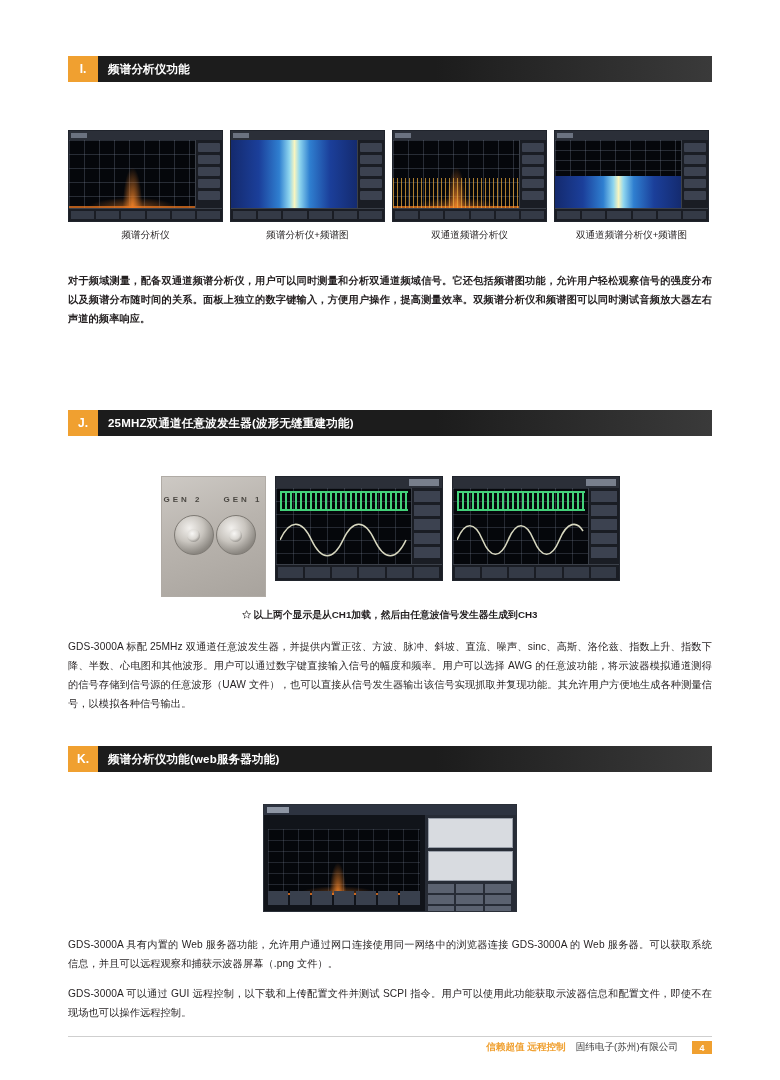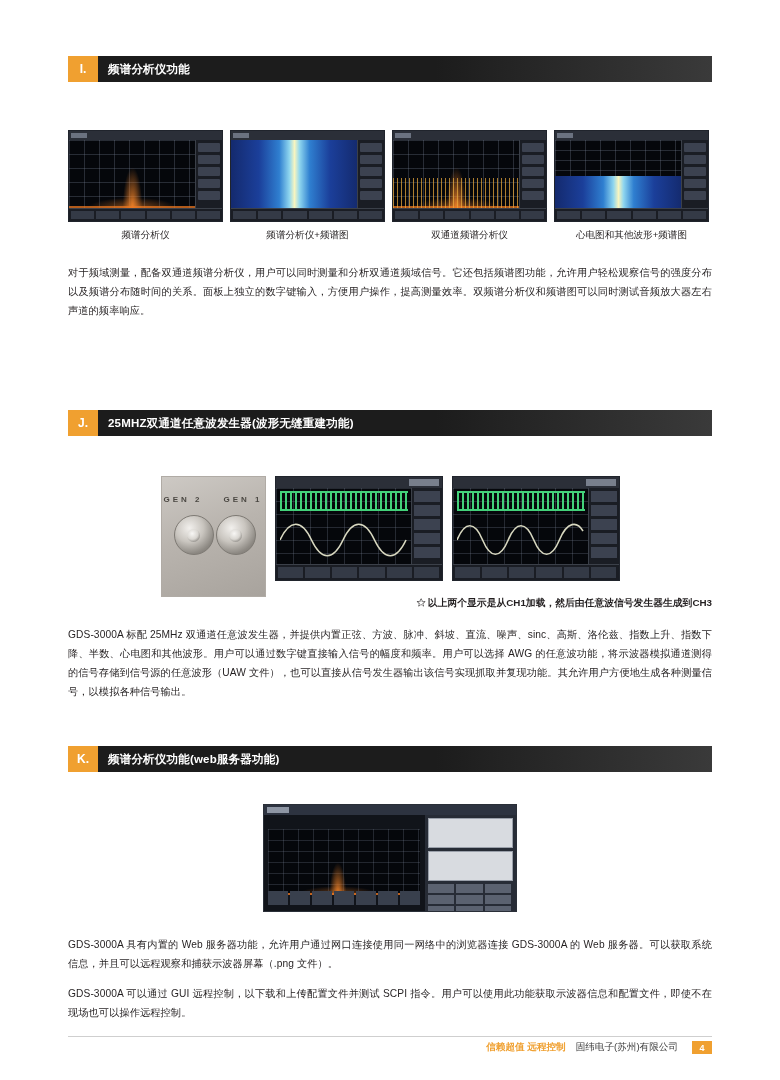--- a/index.html
+++ b/index.html
@@ -322,23 +322,24 @@
     gap: 2px;
     padding: 2px;
     box-sizing: border-box;
   }
   .awg-bottom i {
     flex: 1;
     background: #343a46;
     display: block;
   }
   .note-line {
-    text-align: right;
+    text-align: center;
     font-size: 9.8px;
     font-weight: bold;
+    margin-top: 12px;
     color: #231f20;
   }
 
   
   .sec-c {
     position: absolute;
     left: 68px;
     top: 746px;
     width: 644px;
   }
@@ -583,26 +584,26 @@
           </div>
           <div class="scope-bottom">
             <i></i>
               <i></i>
               <i></i>
               <i></i>
               <i></i>
               <i></i>
           </div>
         </div>
-        <div class="shot-caption">心电图和其他波形+频谱图</div>
+        <div class="shot-caption">双通道频谱分析仪+频谱图</div>
       </div>
 
     </div>
 
-    <p class="body-text" style="margin-top:22px;">对于频域测量，配备双通道频谱分析仪，用户可以同时测量和分析双通道频域信号。它还包括频谱图功能，允许用户轻松观察信号的强度分布以及频谱分布随时间的关系。面板上独立的数字键输入，方便用户操作，提高测量效率。双频谱分析仪和频谱图可以同时测试音频放大器左右声道的频率响应。</p>
+    <p class="body-text" style="margin-top:30px;font-weight:bold;">对于频域测量，配备双通道频谱分析仪，用户可以同时测量和分析双通道频域信号。它还包括频谱图功能，允许用户轻松观察信号的强度分布以及频谱分布随时间的关系。面板上独立的数字键输入，方便用户操作，提高测量效率。双频谱分析仪和频谱图可以同时测试音频放大器左右声道的频率响应。</p>
   </div>
 
   <div class="sec-b">
     <div class="section-header">
       <div class="section-letter">J.</div>
       <div class="section-title">25MHZ双通道任意波发生器(波形无缝重建功能)</div>
     </div>
 
     <div class="awg-row">
       <div class="bnc-photo">

